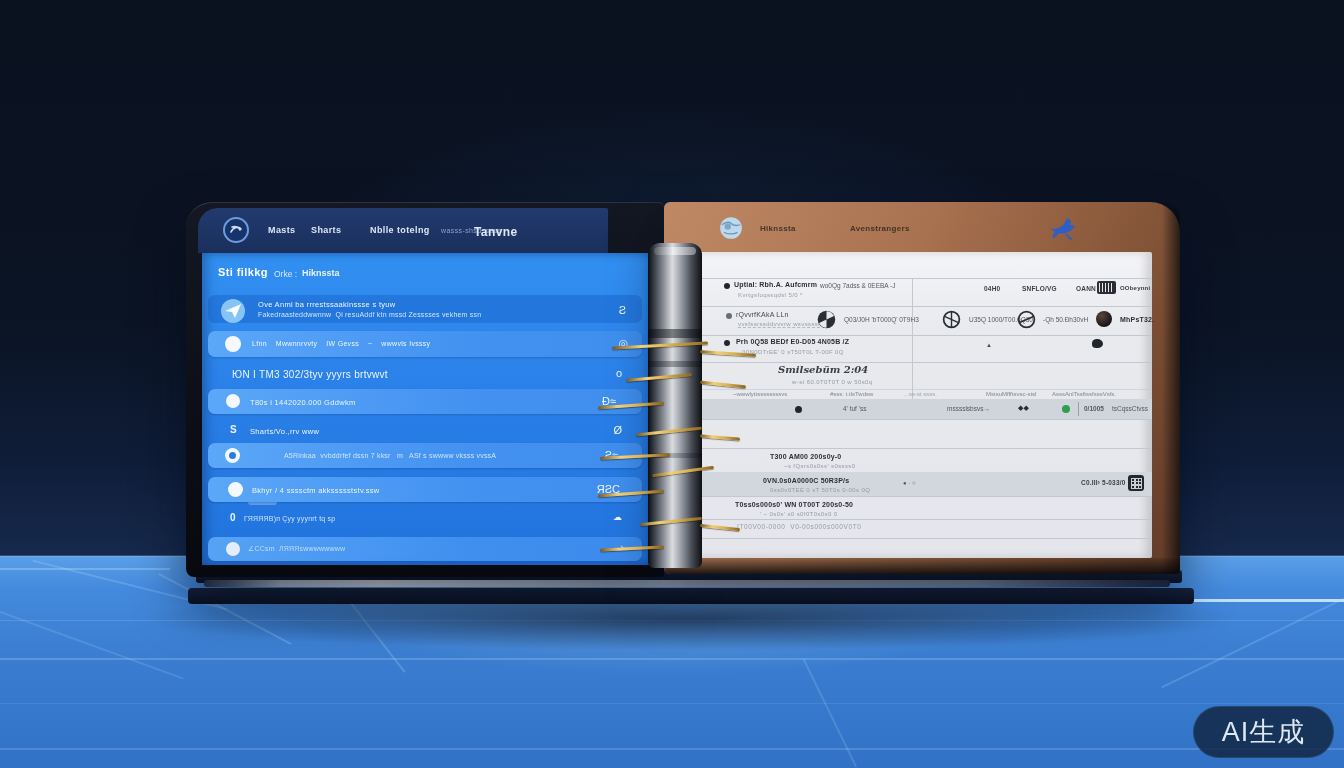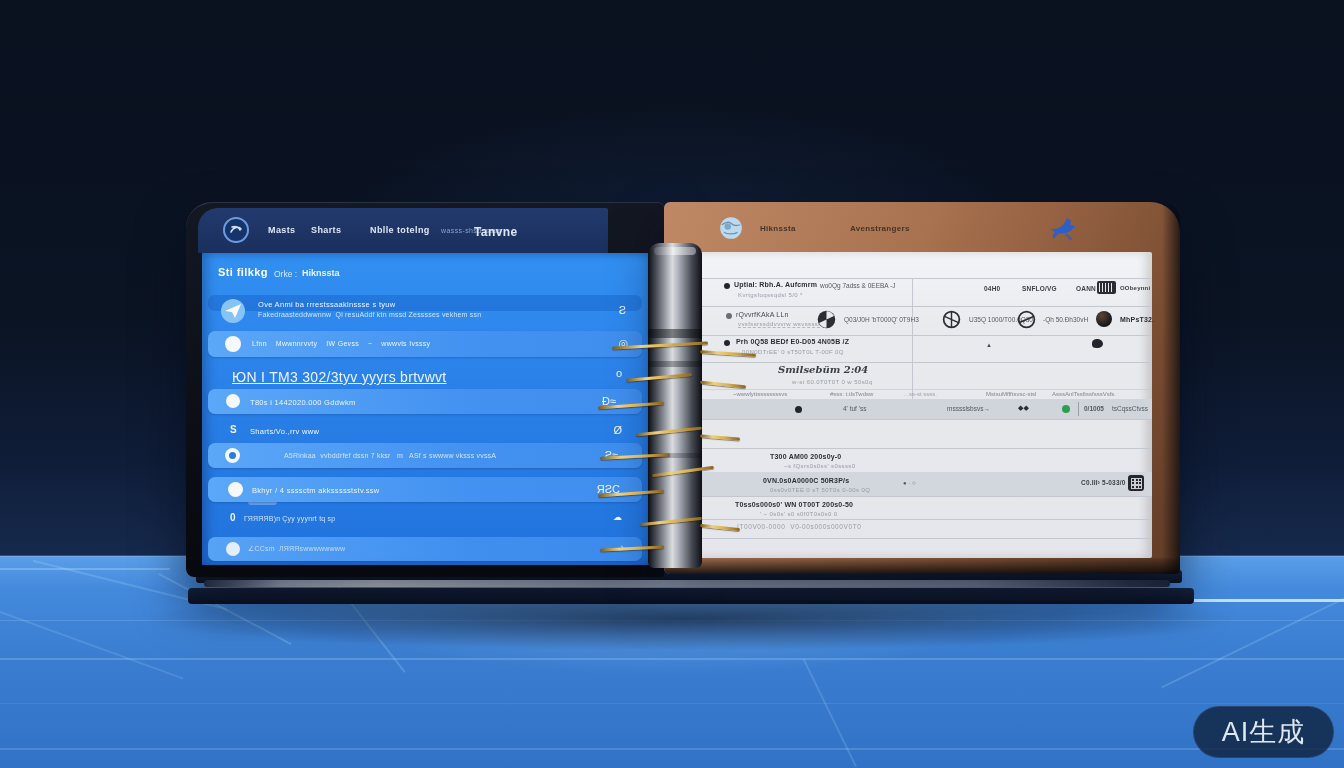--- a/index.html
+++ b/index.html
@@ -107,39 +107,39 @@
       <span class="abs l-nav muted" style="left:243px;top:19px;">wasss-shsdssass</span>
       <span class="abs l-nav" style="left:276px;top:17px;font-size:12px;">Tanvne</span>
     </div>
 
     <div class="abs l-screen">
 
       <span class="abs" style="left:16px;top:13px;color:#ffffff;font-weight:bold;font-size:11px;letter-spacing:.4px;">Sti filkkg</span>
       <span class="abs" style="left:72px;top:16px;color:#d9eafc;font-size:8.5px;">Orke :</span>
       <span class="abs" style="left:100px;top:15px;color:#eaf3fe;font-weight:bold;font-size:9px;">Hiknssta</span>
 
-      <div class="abs lrow card" style="top:42px;height:16px;">
+      <div class="abs lrow card" style="top:42px;height:28px;">
         <span class="abs" style="left:13px;top:4px;width:24px;height:24px;border-radius:50%;background:#86c4f6;">
           <svg width="24" height="24" viewBox="0 0 24 24">
               <path d="M4 12 L20 5 L14 19 L11 13 Z" fill="#ffffff"></path>
             </svg>
         </span>
         <span class="abs ltx" style="left:50px;top:5px;">Ove Anmi ba rrrestssaakinssse s tyuw</span>
         <span class="abs ltx2" style="left:50px;top:16px;">Fakedraasteddwwnnw  Qi resuAddf ktn mssd Zesssses vekhem ssn</span>
         <span class="abs lbadge" style="right:16px;top:9px;">Ƨ</span>
       </div>
 
       <div class="abs lrow pill" style="top:78px;height:26px;">
         <span class="abs avatar" style="left:17px;top:5px;width:16px;height:16px;"></span>
         <span class="abs ltx" style="left:44px;top:9px;font-size:7px;">Lfnn    Mwwnnrvvty    IW Gevss    ~    wwwvls Ivsssy</span>
         <span class="abs lbadge" style="right:14px;top:6px;">◎</span>
       </div>
 
       <div class="abs lrow" style="top:112px;height:20px;">
-        <span class="abs ltx" style="left:24px;top:4px;font-size:14px;text-decoration:underline;">ЮN I TM3 302/3tyv yyyrs brtvwvt</span>
+        <span class="abs ltx" style="left:24px;top:4px;font-size:10px;">ЮN I TM3 302/3tyv yyyrs brtvwvt</span>
         <span class="abs lbadge" style="right:20px;top:2px;">o</span>
       </div>
 
       <div class="abs lrow pill" style="top:136px;height:25px;">
         <span class="abs avatar" style="left:18px;top:5px;width:14px;height:14px;"></span>
         <span class="abs ltx" style="left:42px;top:9px;">T80s i 1442020.000 Gddwkm</span>
         <span class="abs lbadge" style="right:26px;top:6px;">Ð≈</span>
       </div>
 
       <div class="abs lrow" style="top:168px;height:20px;">

